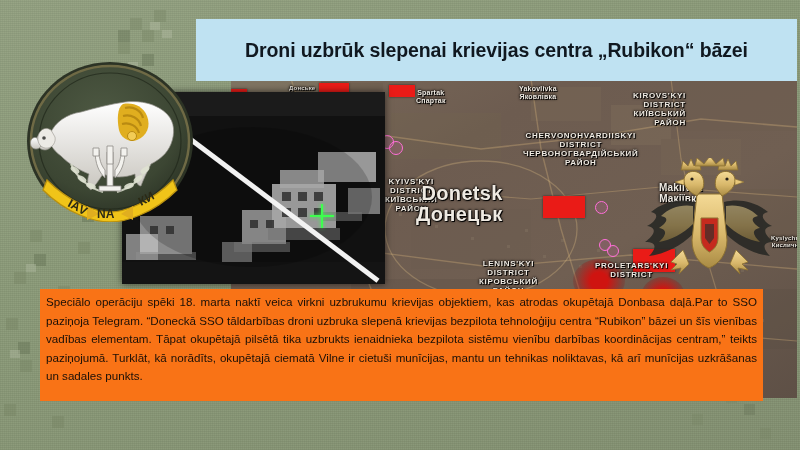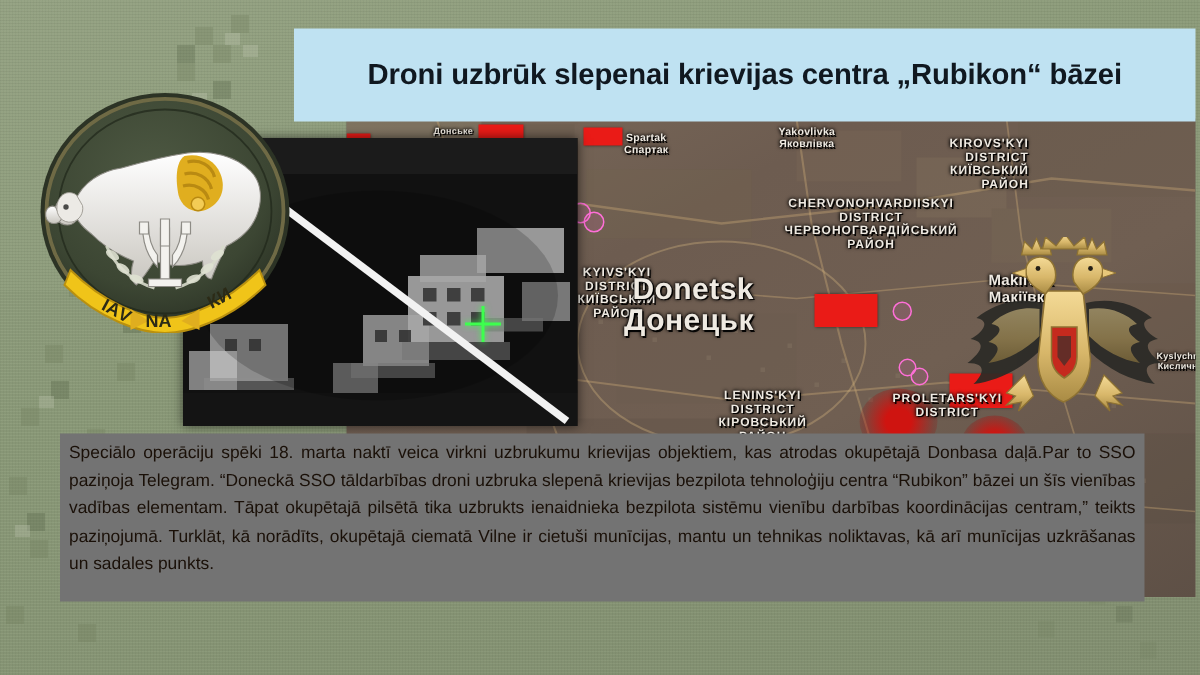--- a/index.html
+++ b/index.html
@@ -80,21 +80,21 @@
   #sso-emblem{
     position:absolute;left:25px;top:60px;width:170px;height:162px;z-index:12;
   }
   #eagle-emblem{
     position:absolute;left:637px;top:158px;width:145px;height:122px;z-index:11;
   }
 
   
   #text-panel{
     position:absolute;left:40px;top:289px;width:723px;height:112px;
-    background:#737373;z-index:13;
+    background:#f97316;z-index:13;
     padding:4px 6px 0 6px;box-sizing:border-box;
   }
   #text-panel p{
     margin:0;color:#1a1008;font-size:11.6px;line-height:18.6px;
     text-align:justify;text-justify:inter-word;
     font-family:"Liberation Sans", sans-serif;
   }
 </style>
 </head>
 <body>

